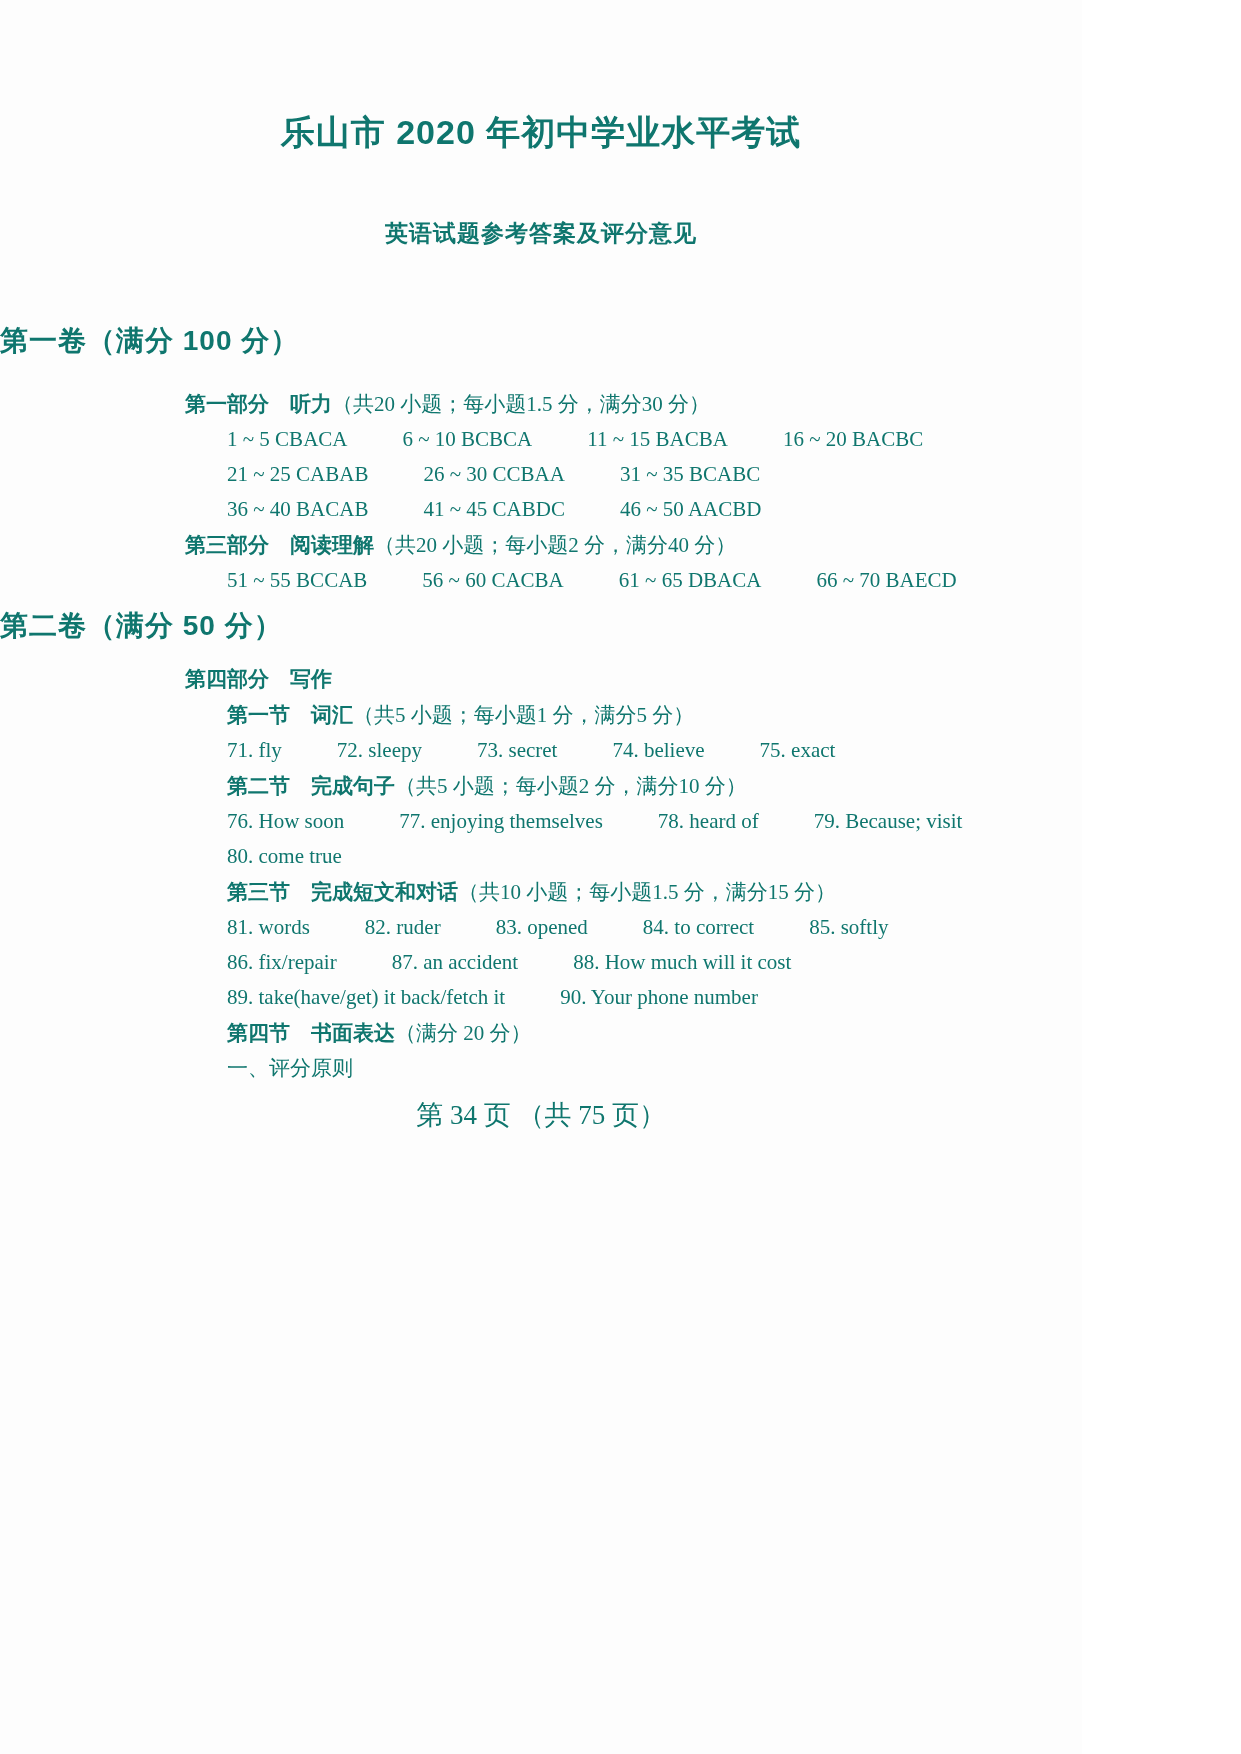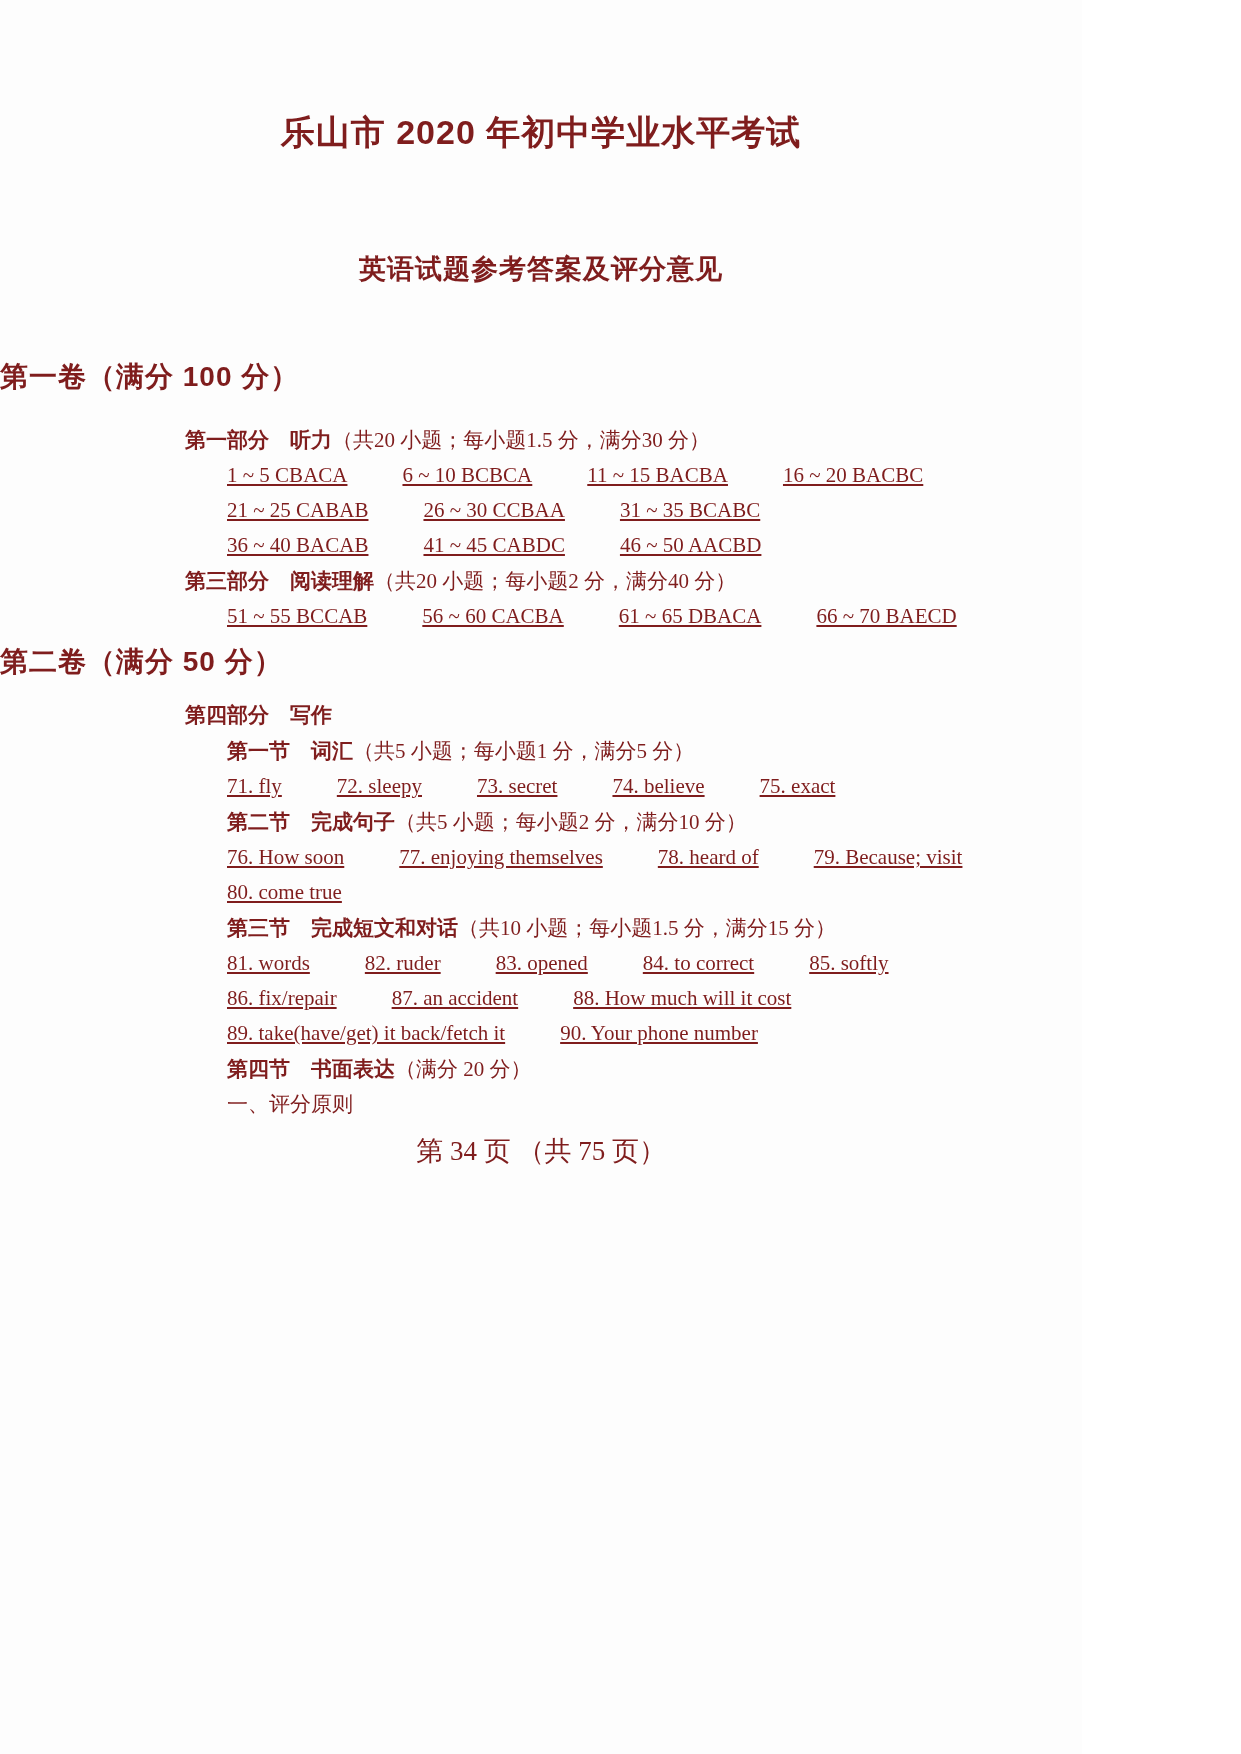--- a/index.html
+++ b/index.html
@@ -2,37 +2,37 @@
 <html><head>
 <meta charset="utf-8">
 <style>
   * { margin:0; padding:0; box-sizing:border-box; }
   html, body { background:#ffffff; }
   .page {
     position:relative;
     width:1082px;
     height:1754px;
     background:#fdfdfd;
-    color:#7f1d1d;
+    color:#0f766e;
     font-family:"Liberation Serif","DejaVu Serif",serif;
     overflow:hidden;
   }
   .doc-title {
     padding-top:112px;
     text-align:center;
     font-size:34px;
     line-height:40px;
     font-weight:700;
     font-family:"Liberation Sans","DejaVu Sans",sans-serif;
     letter-spacing:1px;
   }
   .doc-subtitle {
-    margin-top:100px;
+    margin-top:64px;
     text-align:center;
-    font-size:27px;
+    font-size:23px;
     line-height:34px;
     font-weight:700;
     font-family:"Liberation Sans","DejaVu Sans",sans-serif;
     letter-spacing:1px;
   }
   .vol-heading {
     text-align:left;
     font-size:28px;
     line-height:34px;
     font-weight:700;
@@ -49,21 +49,21 @@
   }
   .vol1-body { margin-top:28px; }
   .vol2-body { margin-top:18px; }
   .part-head { }
   .bold-label {
     font-weight:700;
     font-family:"Liberation Sans","DejaVu Sans",sans-serif;
   }
   .indent1 { padding-left:42px; }
   .answer-row { padding-left:42px; white-space:nowrap; }
-  .answer-item { margin-right:55px;text-decoration:underline; }
+  .answer-item { margin-right:55px; }
   .answer-item:last-child { margin-right:0; }
   .principle { text-indent:42px; }
   .page-footer {
     margin-top:14px;
     text-align:center;
     font-size:27px;
     line-height:30px;
   }
 </style>
 </head>

